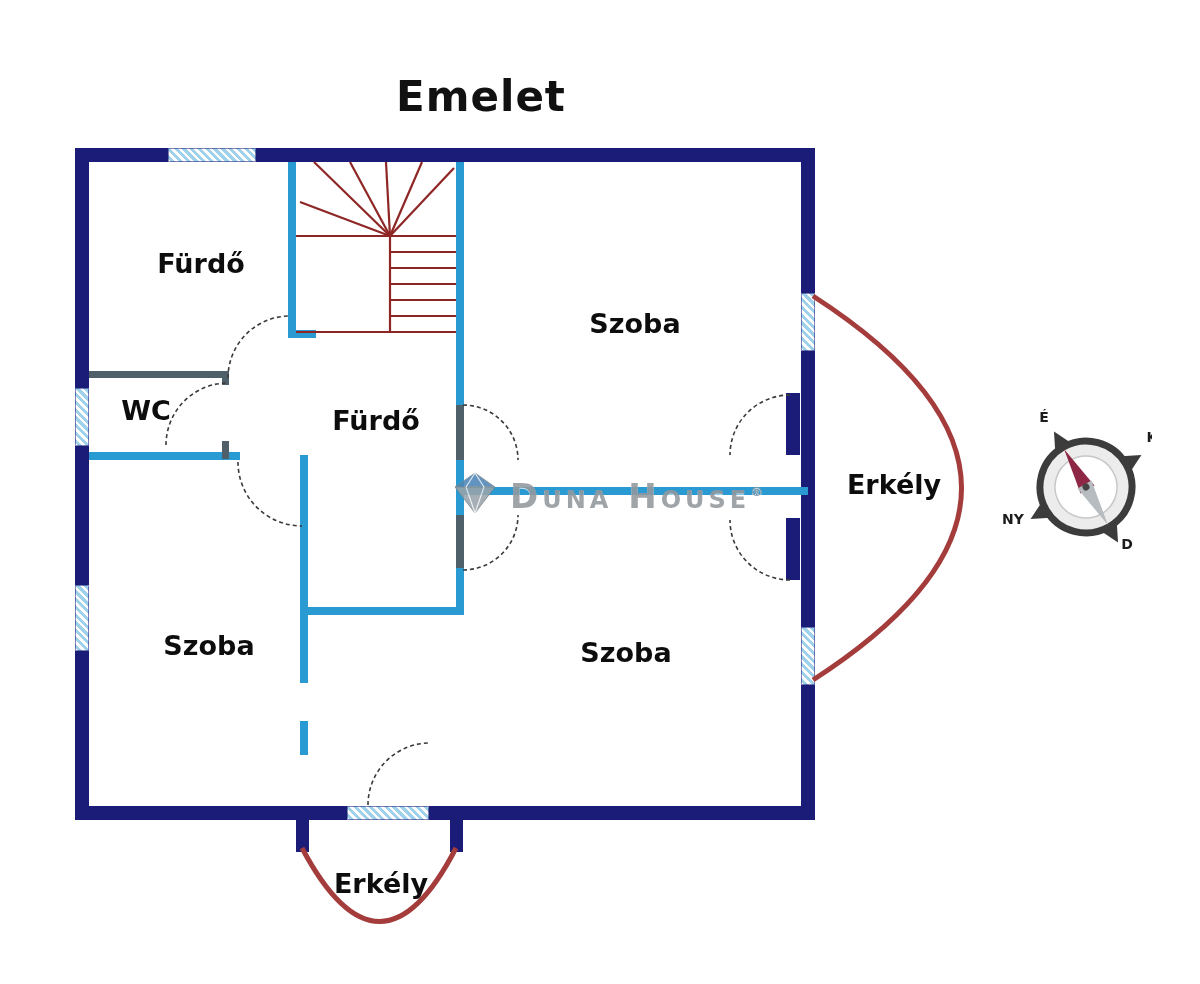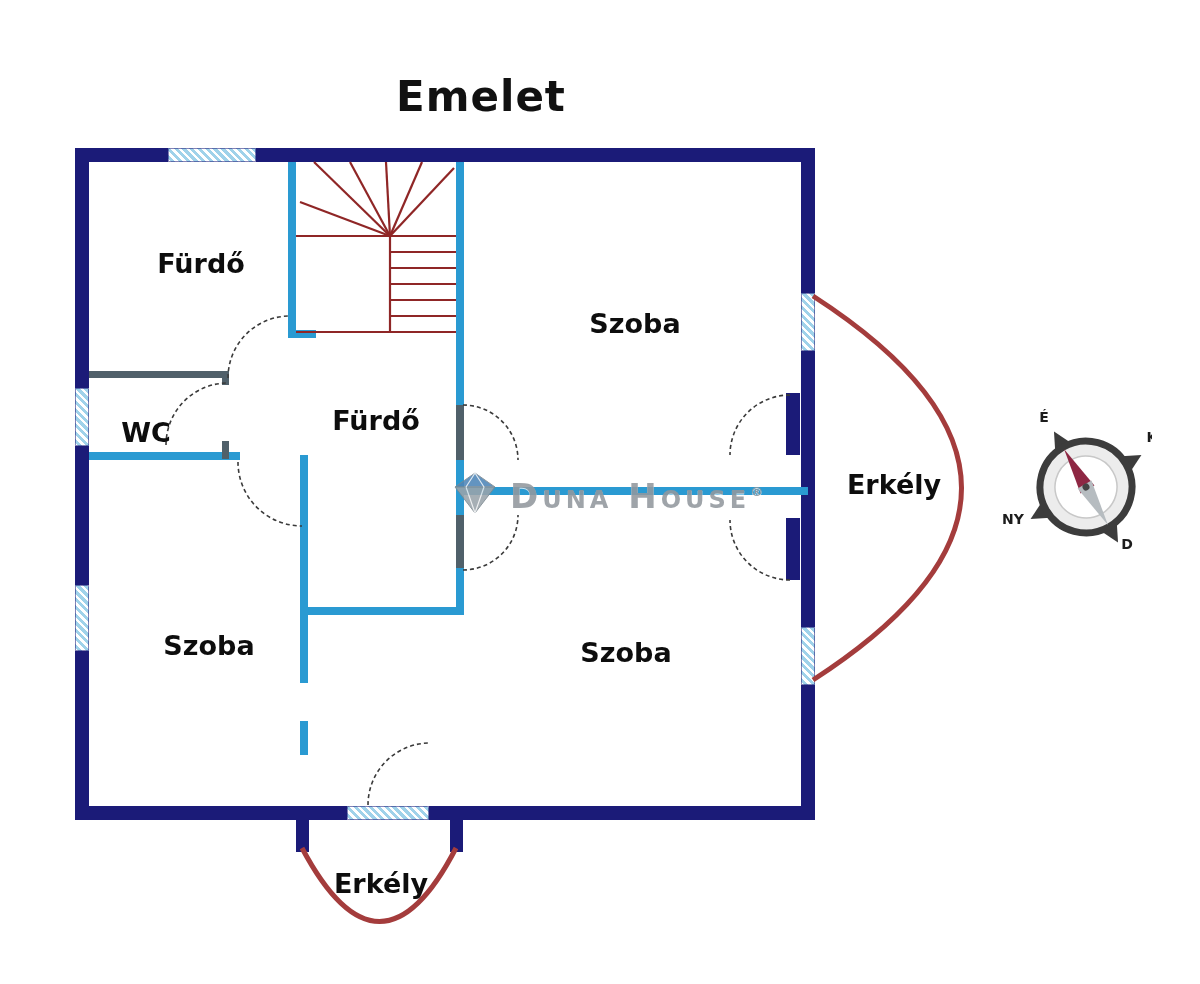--- a/index.html
+++ b/index.html
@@ -114,21 +114,21 @@
       <path d="M 368 805 A 62 62 0 0 1 430 743"></path>
     </g>
 
     <g stroke="#a43c3c" stroke-width="5" fill="none">
       <path d="M 813 296 Q 1110 488 813 680"></path>
       <path d="M 302 848 Q 380 995 456 848"></path>
     </g>
   </svg>
 
   <div class="room-label" style="left:201px;top:263px;">Fürdő</div>
-  <div class="room-label" style="left:146px;top:432px;text-align:right;">WC</div>
+  <div class="room-label" style="left:146px;top:410px;text-align:right;">WC</div>
   <div class="room-label" style="left:376px;top:420px;">Fürdő</div>
   <div class="room-label" style="left:635px;top:323px;">Szoba</div>
   <div class="room-label" style="left:894px;top:484px;">Erkély</div>
   <div class="room-label" style="left:209px;top:645px;">Szoba</div>
   <div class="room-label" style="left:626px;top:652px;">Szoba</div>
   <div class="room-label" style="left:381px;top:883px;">Erkély</div>
 
   <div class="watermark">
     <svg width="46" height="46" viewBox="0 0 46 46">
       <polygon points="23,3 43,17 3,17" fill="#4e86b8" stroke="#7c8890" stroke-width="1"></polygon>

